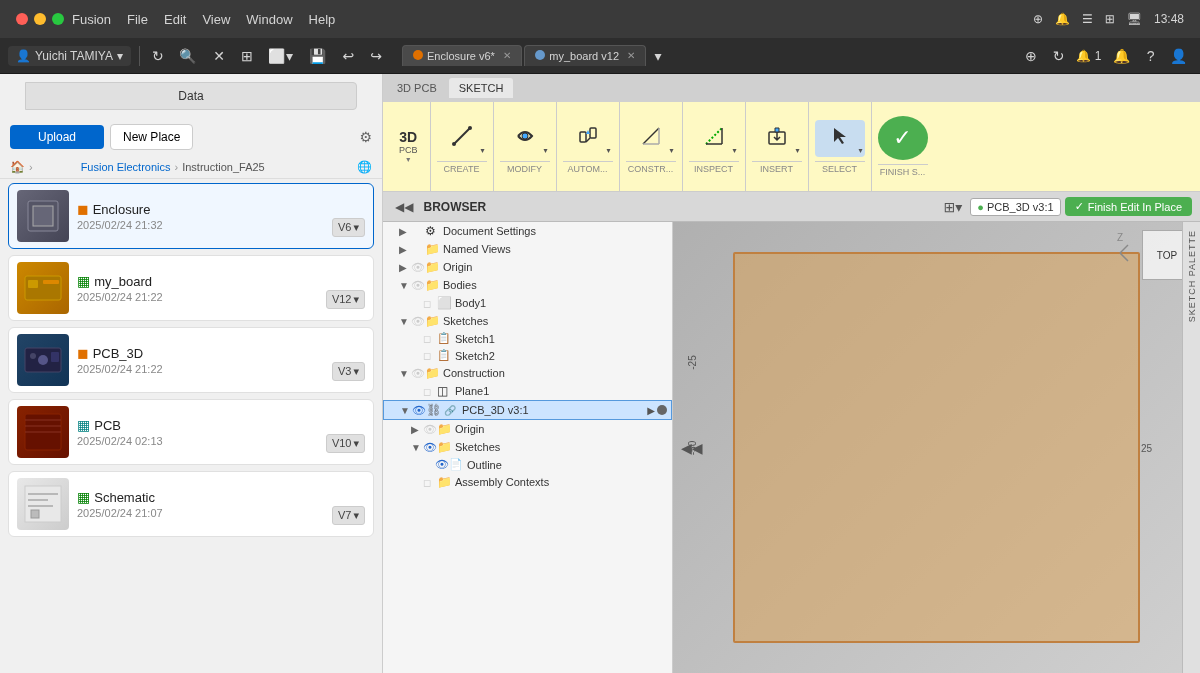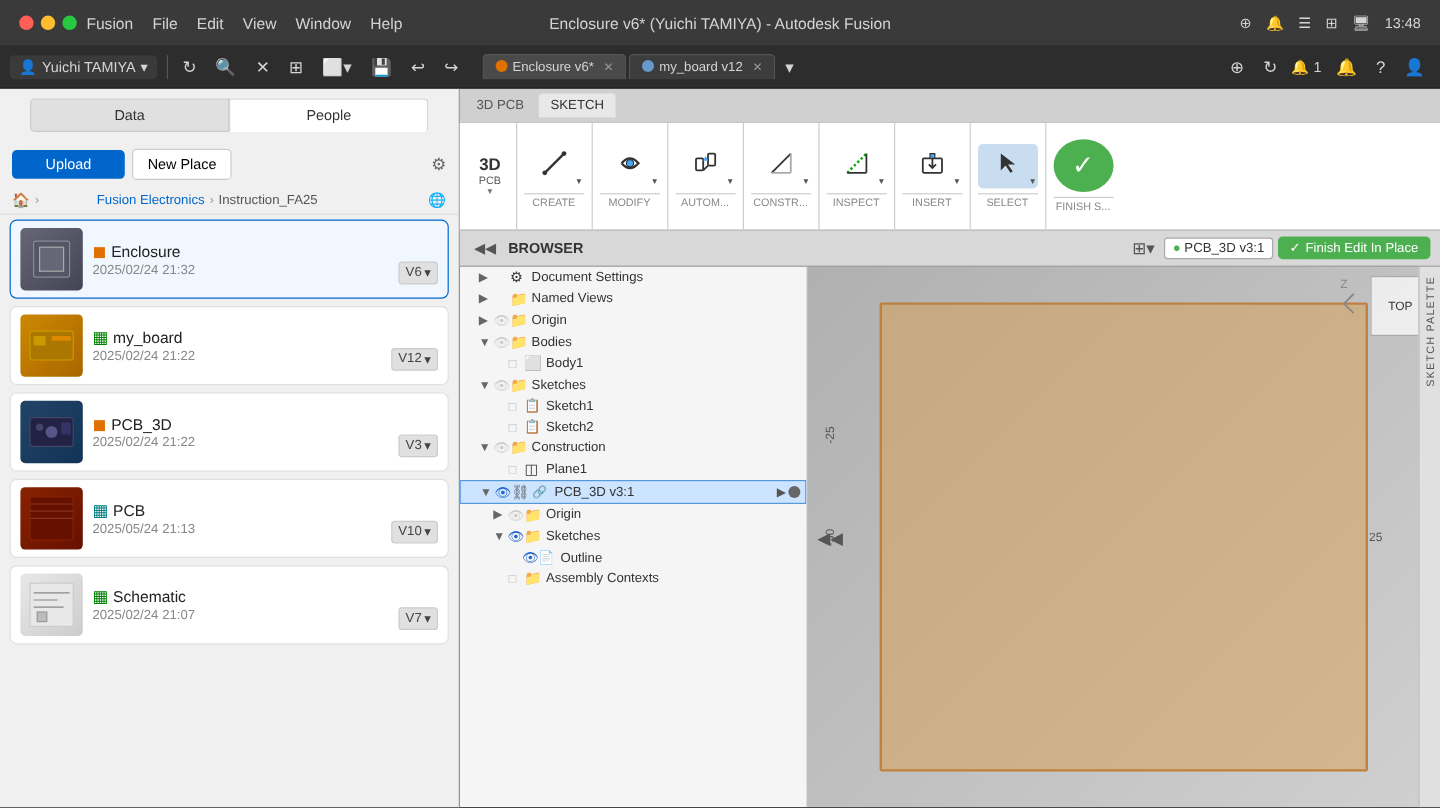--- a/index.html
+++ b/index.html
@@ -79,21 +79,21 @@
     .version-badge { background: #e0e0e0; border: 1px solid #ccc; border-radius: 3px; padding: 2px 5px; font-size: 11px; color: #444; cursor: pointer; display: flex; align-items: center; gap: 2px; }
     .file-icon-orange { color: #e07000; font-size: 14px; }
     .file-icon-green { color: #008000; font-size: 14px; }
     .file-icon-teal { color: #008080; font-size: 14px; }
 
     
     .right-panel { flex: 1; display: flex; flex-direction: column; background: #2d2d2d; }
 
     
     .sketch-toolbar {
-      height: 90px; background: #ffffff; display: flex; align-items: stretch;
+      height: 90px; background: #fef9c3; display: flex; align-items: stretch;
       border-bottom: 1px solid #ccc; padding: 0 4px;
     }
     .tool-group { display: flex; flex-direction: column; align-items: center; justify-content: center; padding: 4px 6px; border-right: 1px solid #ccc; gap: 2px; }
     .tool-group:last-child { border-right: none; }
     .tool-btn {
       display: flex; flex-direction: column; align-items: center; gap: 2px;
       cursor: pointer; padding: 4px 8px; border-radius: 4px; min-width: 50px;
       border: none; background: none;
     }
     .tool-btn.active { background: #c8ddf0; }
@@ -161,21 +161,20 @@
     </div>
     <div class="mac-menu">
       <span>Fusion</span>
       <span>File</span>
       <span>Edit</span>
       <span>View</span>
       <span>Window</span>
       <span>Help</span>
     </div>
   </div>
-  <div class="title-bar-center">Enclosure v6* (Yuichi TAMIYA) - Autodesk Fusion</div>
   <div class="title-bar-right">
     <span class="mac-icon">⊕</span>
     <span class="mac-icon">🔔</span>
     <span class="mac-icon">☰</span>
     <span class="mac-icon">⊞</span>
     <span class="mac-icon">🖥</span>
     <span>13:48</span>
   </div>
 </div>
 
@@ -217,21 +216,20 @@
     <button class="toolbar-icon-btn">?</button>
     <button class="toolbar-icon-btn">👤</button>
   </div>
 </div>
 
 <div class="main-layout">
 
   <div class="left-panel">
     <div class="left-panel-header">
       <div class="panel-tab">Data</div>
-      <div class="panel-tab active">People</div>
     </div>
     <div class="panel-actions">
       <button class="upload-btn">Upload</button>
       <button class="new-folder-btn">New Place</button>
       <span class="settings-icon-btn">⚙</span>
     </div>
     <div class="breadcrumb">
       <span class="home-icon">🏠</span>
       <span class="breadcrumb-sep">›</span>
       <a>Fusion Electronics</a>
@@ -318,21 +316,21 @@
               <line x1="2" y1="8" x2="38" y2="8" stroke="#883322" stroke-width="1"></line>
               <line x1="2" y1="14" x2="38" y2="14" stroke="#883322" stroke-width="1"></line>
               <line x1="2" y1="20" x2="38" y2="20" stroke="#883322" stroke-width="1"></line>
             </svg>
         </div>
         <div class="file-info">
           <div style="display:flex;align-items:center;gap:4px;">
             <span class="file-icon-teal">▦</span>
             <div class="file-name">PCB</div>
           </div>
-          <div class="file-date">2025/05/24 21:13</div>
+          <div class="file-date">2025/02/24 02:13</div>
         </div>
         <div class="file-version">
           <div class="version-badge">
             <span>V10</span>
               <span>▾</span>
           </div>
         </div>
       </div>
 
       <div class="file-item">

